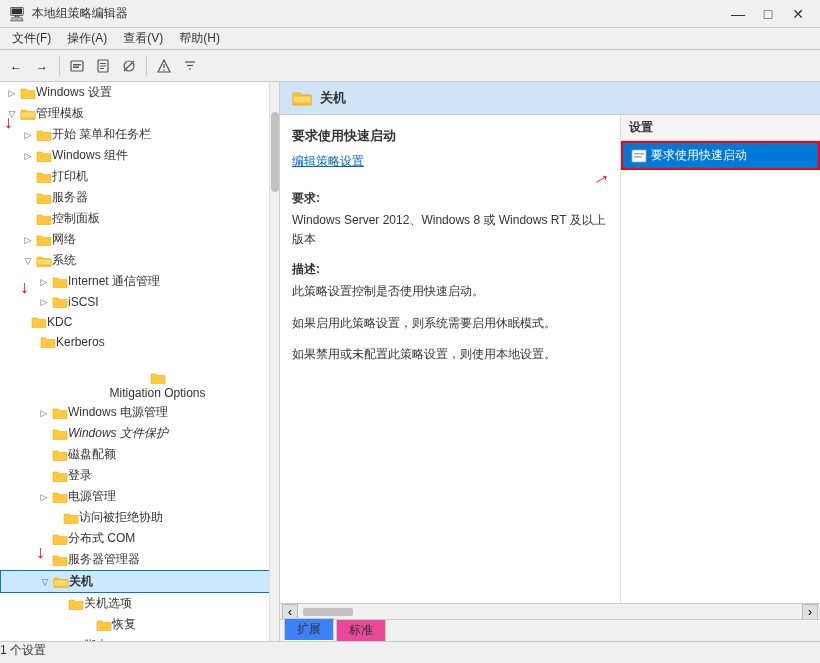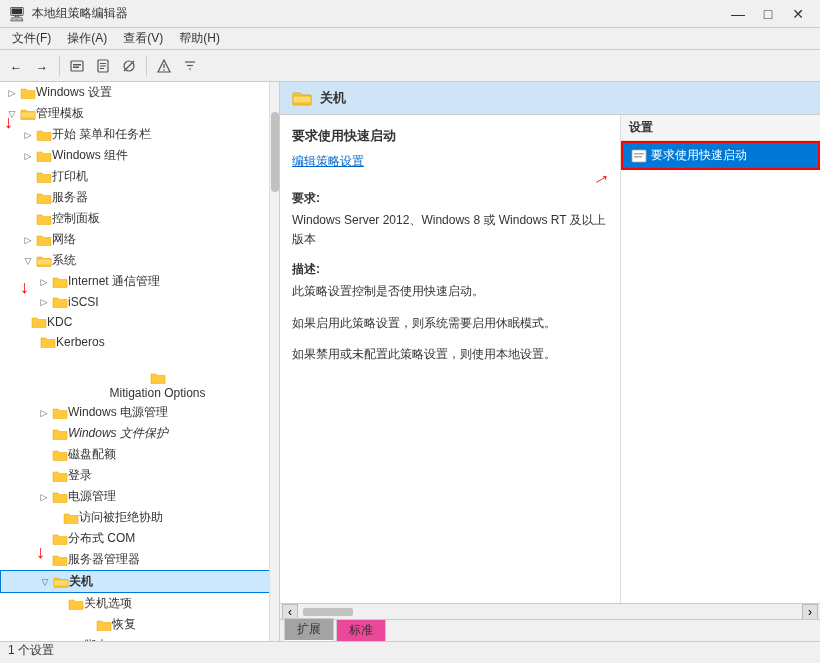--- a/index.html
+++ b/index.html
@@ -48,26 +48,26 @@
     .tree-item .label { font-size: 12px; color: #333; }
 
     
     .content-title { font-size: 13px; font-weight: bold; color: #333; margin-bottom: 8px; }
     .content-link { color: #0066cc; text-decoration: underline; cursor: pointer; font-size: 12px; margin-bottom: 20px; display: inline-block; }
     .content-section { margin-bottom: 10px; }
     .content-section-title { font-size: 12px; font-weight: bold; color: #333; margin-bottom: 4px; }
     .content-section-text { font-size: 12px; color: #333; line-height: 1.6; }
 
     
-    .statusbar { height: 18px; background: #f0f0f0; border-top: 1px solid #ccc; display: flex; align-items: center; padding: 0 8px; font-size: 12px; color: #333; }
+    .statusbar { height: 18px; background: #f0f0f0; border-top: 1px solid #ccc; display: flex; align-items: center; padding: 0 0; font-size: 12px; color: #333; }
 
     
     .bottom-tabs { height: 22px; background: #f0f0f0; border-top: 1px solid #ccc; display: flex; align-items: flex-end; padding: 0 0 0 4px; }
     .tab { padding: 2px 12px; background: #ec4899; border: 1px solid #ccc; border-bottom: none; cursor: pointer; font-size: 12px; color: #333; margin-right: 2px; }
-    .tab.active { background: #a3a3a3; border-bottom: 1px solid white; }
+    .tab.active { background: #3b82f6; border-bottom: 1px solid white; }
 
     
     .hscrollbar { height: 16px; background: #f0f0f0; border-top: 1px solid #ccc; display: flex; align-items: center; padding: 0 2px; }
     
     .folder-svg { width: 16px; height: 16px; }
   </style>
 </head>
 <body>
 
 <div class="titlebar">

